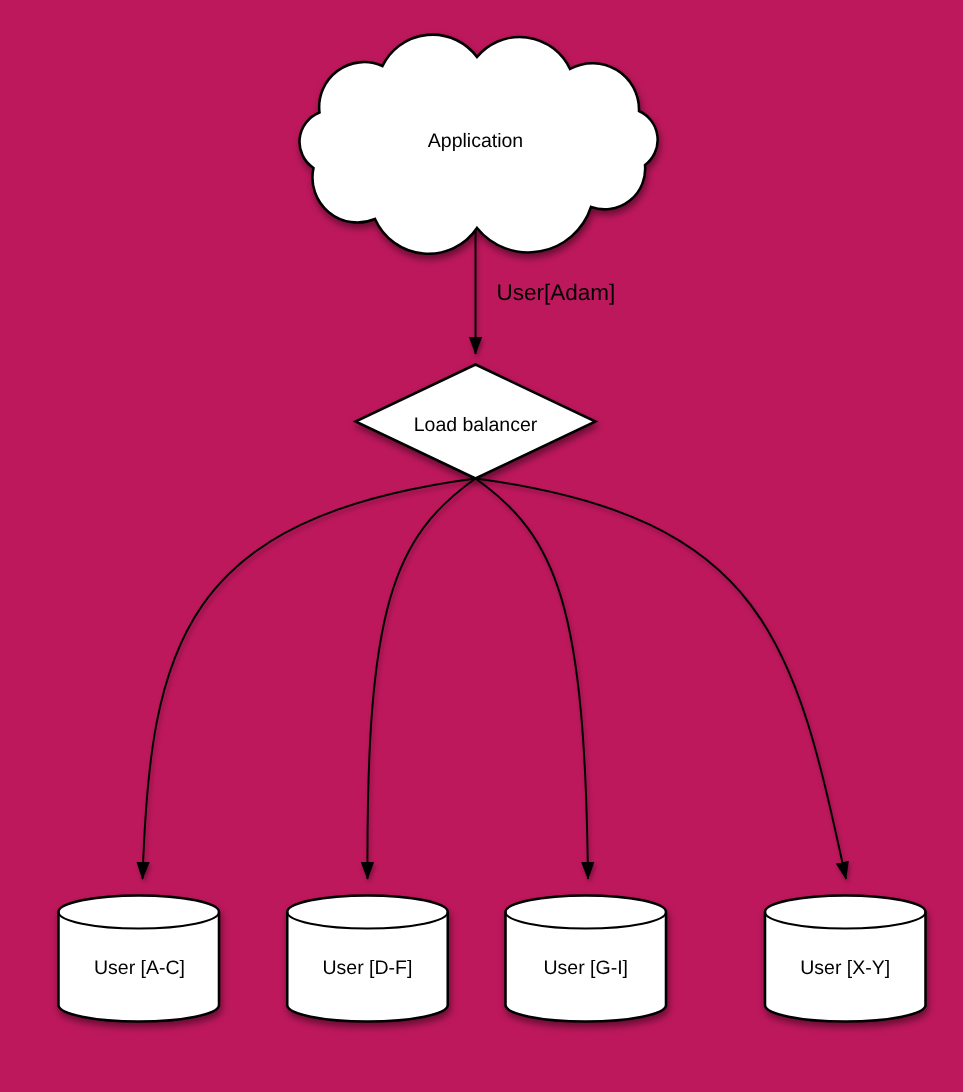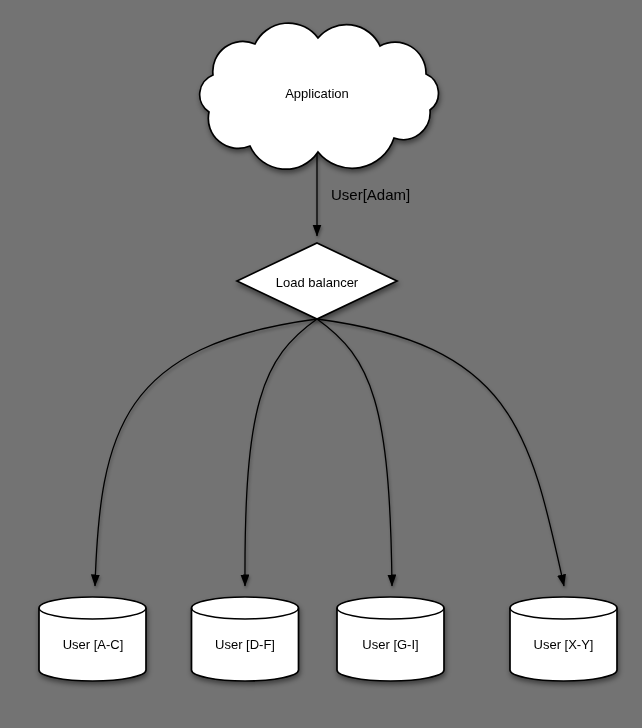--- a/index.html
+++ b/index.html
@@ -4,21 +4,21 @@
 <style>
   html, body {
     margin: 0;
     padding: 0;
     background: #ffffff;
   }
   .canvas {
     position: relative;
     width: 642px;
     height: 728px;
-    background: #737373;
+    background: #be185d;
     overflow: hidden;
     font-family: "Liberation Sans", sans-serif;
   }
   svg { display: block; }
 
   .shape {
     fill: #ffffff;
     stroke: #000000;
     stroke-width: 1.7;
   }

